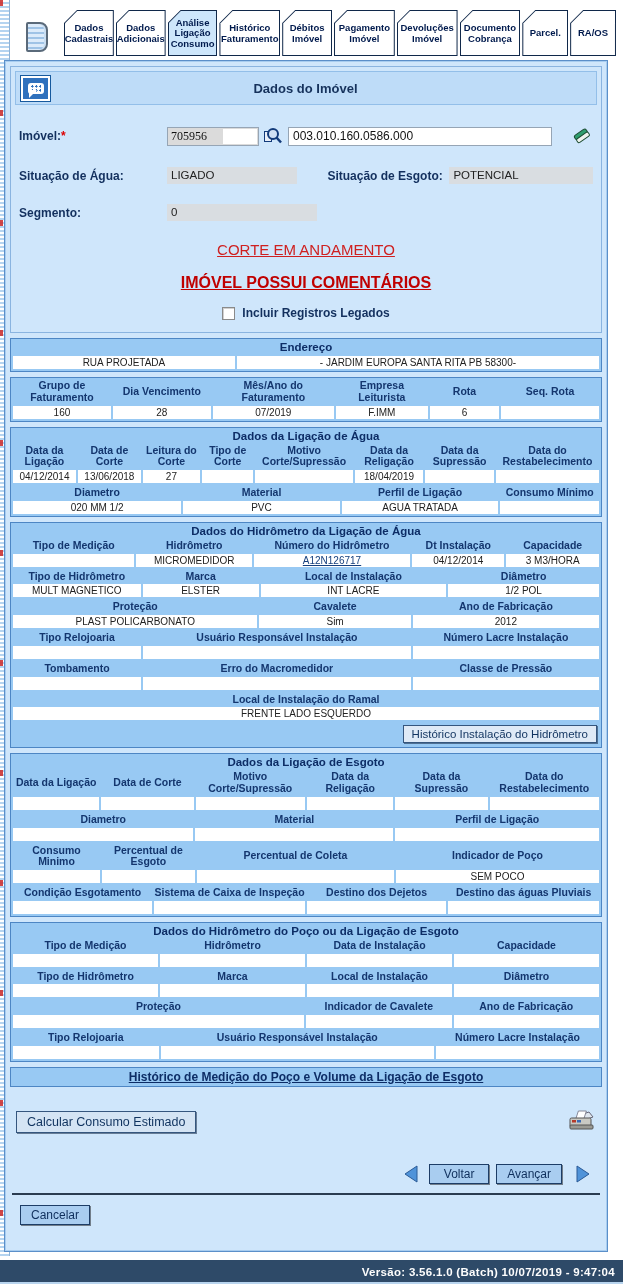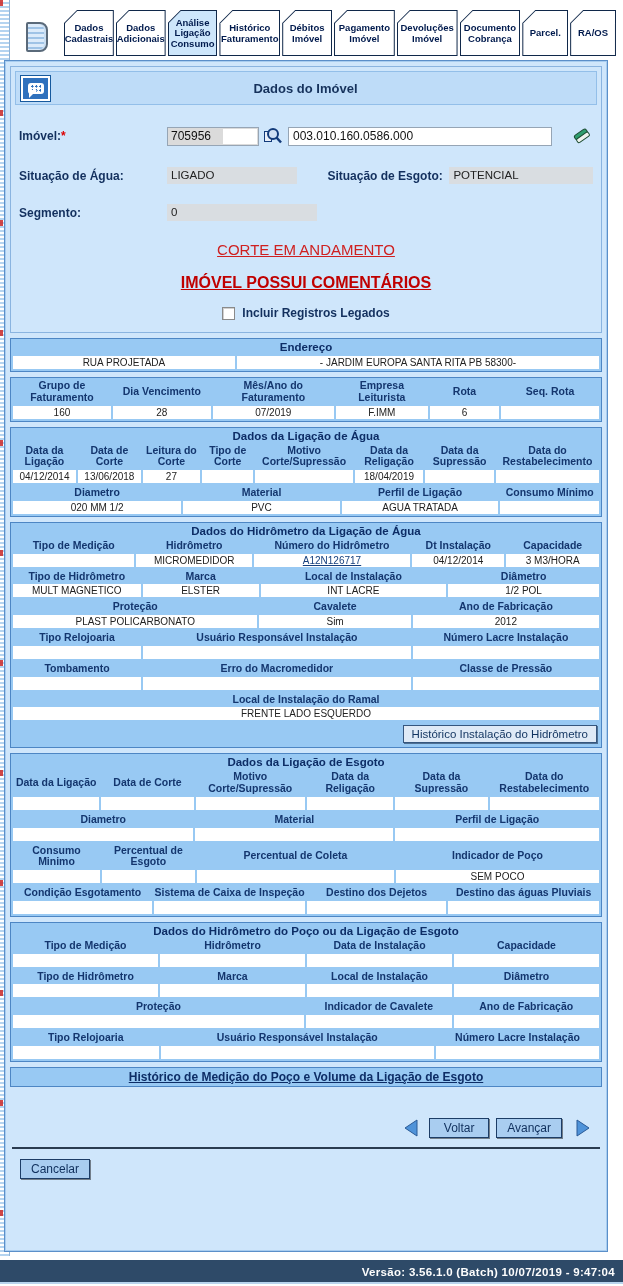--- a/index.html
+++ b/index.html
@@ -40,21 +40,21 @@
     border:4px solid transparent; border-top-color:#fff; border-left-color:#fff; }
   .bubble::before { content:""; position:absolute; inset:2px 3px;
     background-image:radial-gradient(circle at 1.4px 1.4px, #2f71bd 1px, transparent 1.3px); background-size:4px 4px; }
   .hdr-title { flex:1; text-align:center; font-weight:bold; font-size:13px; color:#16325c; margin-right:40px; }
 
   .frow { display:flex; align-items:center; margin:20px 8px; }
   .flabel { width:148px; font-weight:bold; font-size:12px; color:#13305e; flex:0 0 auto; }
   .flabel .req { color:#d00; }
   .flabel2 { width:122px; font-weight:bold; font-size:12px; color:#13305e; margin-left:30px; flex:0 0 auto; }
   .inp1 { position:relative; width:92px; height:19px; background:#dbdbdb; border:1px solid #96a5b5;
-    font-size:12px; color:#111; line-height:17px; padding:0 3px; overflow:hidden; }
+    font-size:12px; color:#111; line-height:17px; padding:0 3px; overflow:hidden;font-family:Liberation Serif, serif; }
   .redaction { position:absolute; right:1px; top:1px; bottom:1px; width:34px; background:#fff; }
   .inp2 { width:264px; height:19px; background:#fff; border:1px solid #96a5b5; font-size:12px; color:#111;
     line-height:17px; padding:0 4px; margin-left:4px; overflow:hidden; white-space:nowrap; }
   .gval { background:#d9dde1; height:17px; line-height:17px; font-size:11.5px; color:#222; padding:0 4px;
     width:150px; overflow:hidden; white-space:nowrap; }
   .icon-btn { width:22px; height:22px; display:flex; align-items:center; justify-content:center; cursor:pointer; flex:0 0 auto; margin-left:3px; }
   .ml-auto { margin-left:auto; }
 
   .red-link1 { display:block; text-align:center; color:#cf2020; font-size:15px; text-decoration:underline; margin:12px 0 2px; }
   .red-link2 { display:block; text-align:center; color:#c00000; font-size:16px; font-weight:bold; text-decoration:underline; margin:16px 0 4px; }
@@ -485,20 +485,33 @@
           <td class="v"></td>
         </tr>
       </tbody>
         </table>
     </div>
 
     <div class="sec band">
       <a href="#">Histórico de Medição do Poço e Volume da Ligação de Esgoto</a>
     </div>
 
+    <div class="calcrow">
+      <button class="btn-calc">Calcular Consumo Estimado</button>
+      <span class="icon-btn" style="width:30px;height:28px">
+        <svg width="28" height="26" viewBox="0 0 28 26">
+          <polygon points="10,10 22,6 26,11 14,15" fill="#dfe6ee" stroke="#667" stroke-width="1"></polygon>
+          <rect x="13" y="5" width="8" height="8" transform="skewX(-18)" fill="#fff" stroke="#778" stroke-width="0.8"></rect>
+          <rect x="3" y="12" width="21" height="9" rx="1.5" fill="#c9c9c3" stroke="#555" stroke-width="1"></rect>
+          <rect x="3" y="19" width="23" height="4" rx="1" fill="#9a9a94" stroke="#555" stroke-width="1"></rect>
+          <rect x="5" y="14" width="4" height="2.5" fill="#b43a2a"></rect>
+          <rect x="10" y="14" width="4" height="2.5" fill="#3a6ab4"></rect>
+        </svg>
+      </span>
+    </div>
 
     <div class="navrow">
       <span class="icon-btn">
         <svg width="16" height="18" viewBox="0 0 16 18">
           <polygon points="14,1 2,9 14,17" fill="#4f93d9" stroke="#2a5a96" stroke-width="1"></polygon>
         </svg>
       </span>
       <button class="btn-nav">Voltar</button>
       <button class="btn-nav">Avançar</button>
       <span class="icon-btn">

